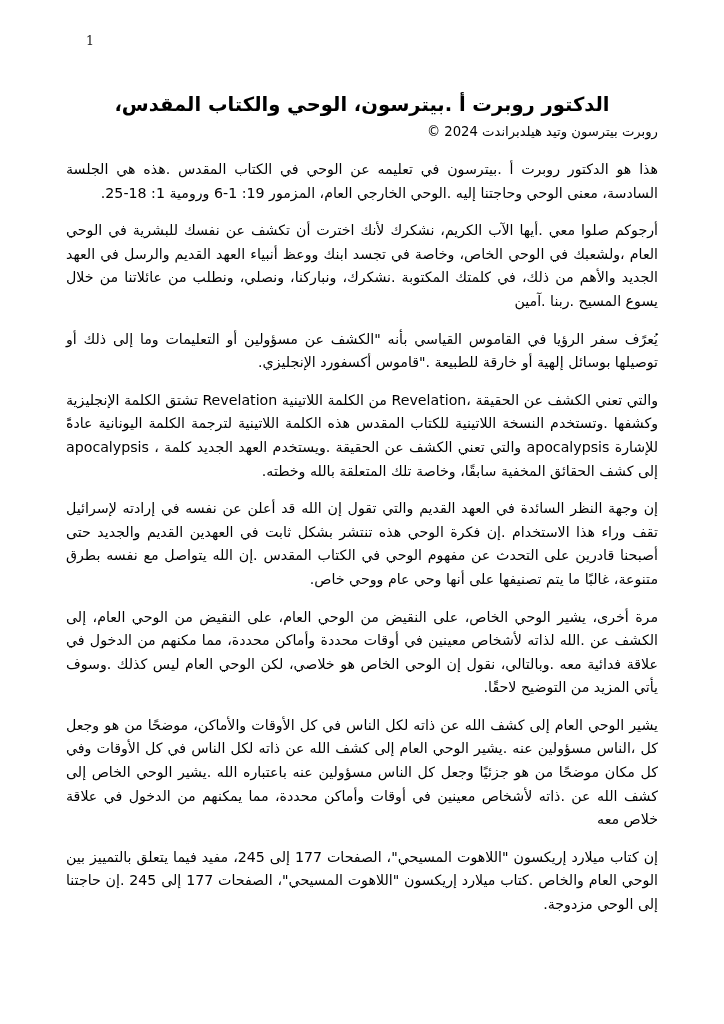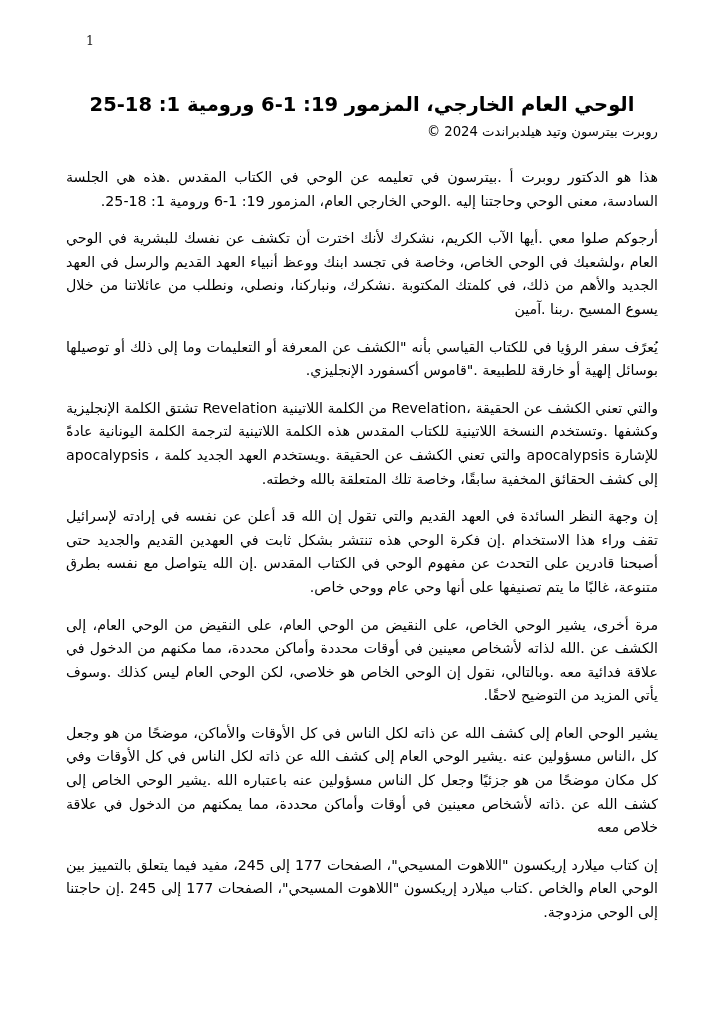--- a/index.html
+++ b/index.html
@@ -40,47 +40,47 @@
     line-height: 29px;
     white-space: nowrap;
   }
   .copyright {
     text-align: right;
     font-size: 13.2px;
     line-height: 22px;
     margin-top: 2px;
   }
   .body-block {
-    margin-top: 23px;
+    margin-top: 15px;
     font-size: 14.2px;
     line-height: 23.6px;
     text-align: justify;
   }
   .body-block p {
     margin: 0 0 14px 0;
   }
 </style>
 </head>
 <body>
 
 <div class="page">
 
   <span class="page-number">1</span>
 
   <div class="content">
 
     <div class="title-block">
-      <div class="title-line">الوحي العام الخارجي، المزمور 19: 1-6 ورومية 1: 18-25</div>
+      <div class="title-line">الدكتور روبرت أ .بيترسون، الوحي والكتاب المقدس،</div>
       <div class="copyright">روبرت بيترسون وتيد هيلدبراندت 2024 ©</div>
     </div>
 
     <div class="body-block">
       <p>هذا هو الدكتور روبرت أ .بيترسون في تعليمه عن الوحي في الكتاب المقدس .هذه هي الجلسة السادسة، معنى الوحي وحاجتنا إليه .الوحي الخارجي العام، المزمور 19: 1-6 ورومية 1: 18-25.</p>
       <p>أرجوكم صلوا معي .أيها الآب الكريم، نشكرك لأنك اخترت أن تكشف عن نفسك للبشرية في الوحي العام ،ولشعبك في الوحي الخاص، وخاصة في تجسد ابنك ووعظ أنبياء العهد القديم والرسل في العهد الجديد والأهم من ذلك، في كلمتك المكتوبة .نشكرك، ونباركنا، ونصلي، ونطلب من عائلاتنا من خلال يسوع المسيح .ربنا .آمين</p>
-      <p>يُعرًف سفر الرؤيا في للكتاب القياسي بأنه "الكشف عن المعرفة أو التعليمات وما إلى ذلك أو توصيلها بوسائل إلهية أو خارقة للطبيعة ."قاموس أكسفورد الإنجليزي.</p>
+      <p>يُعرًف سفر الرؤيا في القاموس القياسي بأنه "الكشف عن مسؤولين أو التعليمات وما إلى ذلك أو توصيلها بوسائل إلهية أو خارقة للطبيعة ."قاموس أكسفورد الإنجليزي.</p>
       <p>والتي تعني الكشف عن الحقيقة ،Revelation من الكلمة اللاتينية Revelation تشتق الكلمة الإنجليزية وكشفها .وتستخدم النسخة اللاتينية للكتاب المقدس هذه الكلمة اللاتينية لترجمة الكلمة اليونانية عادةً للإشارة apocalypsis والتي تعني الكشف عن الحقيقة .ويستخدم العهد الجديد كلمة ، apocalypsis إلى كشف الحقائق المخفية سابقًا، وخاصة تلك المتعلقة بالله وخطته.</p>
       <p>إن وجهة النظر السائدة في العهد القديم والتي تقول إن الله قد أعلن عن نفسه في إرادته لإسرائيل تقف وراء هذا الاستخدام .إن فكرة الوحي هذه تنتشر بشكل ثابت في العهدين القديم والجديد حتى أصبحنا قادرين على التحدث عن مفهوم الوحي في الكتاب المقدس .إن الله يتواصل مع نفسه بطرق متنوعة، غالبًا ما يتم تصنيفها على أنها وحي عام ووحي خاص.</p>
       <p>مرة أخرى، يشير الوحي الخاص، على النقيض من الوحي العام، على النقيض من الوحي العام، إلى الكشف عن .الله لذاته لأشخاص معينين في أوقات محددة وأماكن محددة، مما مكنهم من الدخول في علاقة فدائية معه .وبالتالي، نقول إن الوحي الخاص هو خلاصي، لكن الوحي العام ليس كذلك .وسوف يأتي المزيد من التوضيح لاحقًا.</p>
       <p>يشير الوحي العام إلى كشف الله عن ذاته لكل الناس في كل الأوقات والأماكن، موضحًا من هو وجعل كل ،الناس مسؤولين عنه .يشير الوحي العام إلى كشف الله عن ذاته لكل الناس في كل الأوقات وفي كل مكان موضحًا من هو جزئيًا وجعل كل الناس مسؤولين عنه باعتباره الله .يشير الوحي الخاص إلى كشف الله عن .ذاته لأشخاص معينين في أوقات وأماكن محددة، مما يمكنهم من الدخول في علاقة خلاص معه</p>
       <p>إن كتاب ميلارد إريكسون "اللاهوت المسيحي"، الصفحات 177 إلى 245، مفيد فيما يتعلق بالتمييز بين الوحي العام والخاص .كتاب ميلارد إريكسون "اللاهوت المسيحي"، الصفحات 177 إلى 245 .إن حاجتنا إلى الوحي مزدوجة.</p>
     </div>
 
   </div>
 </div>
 

